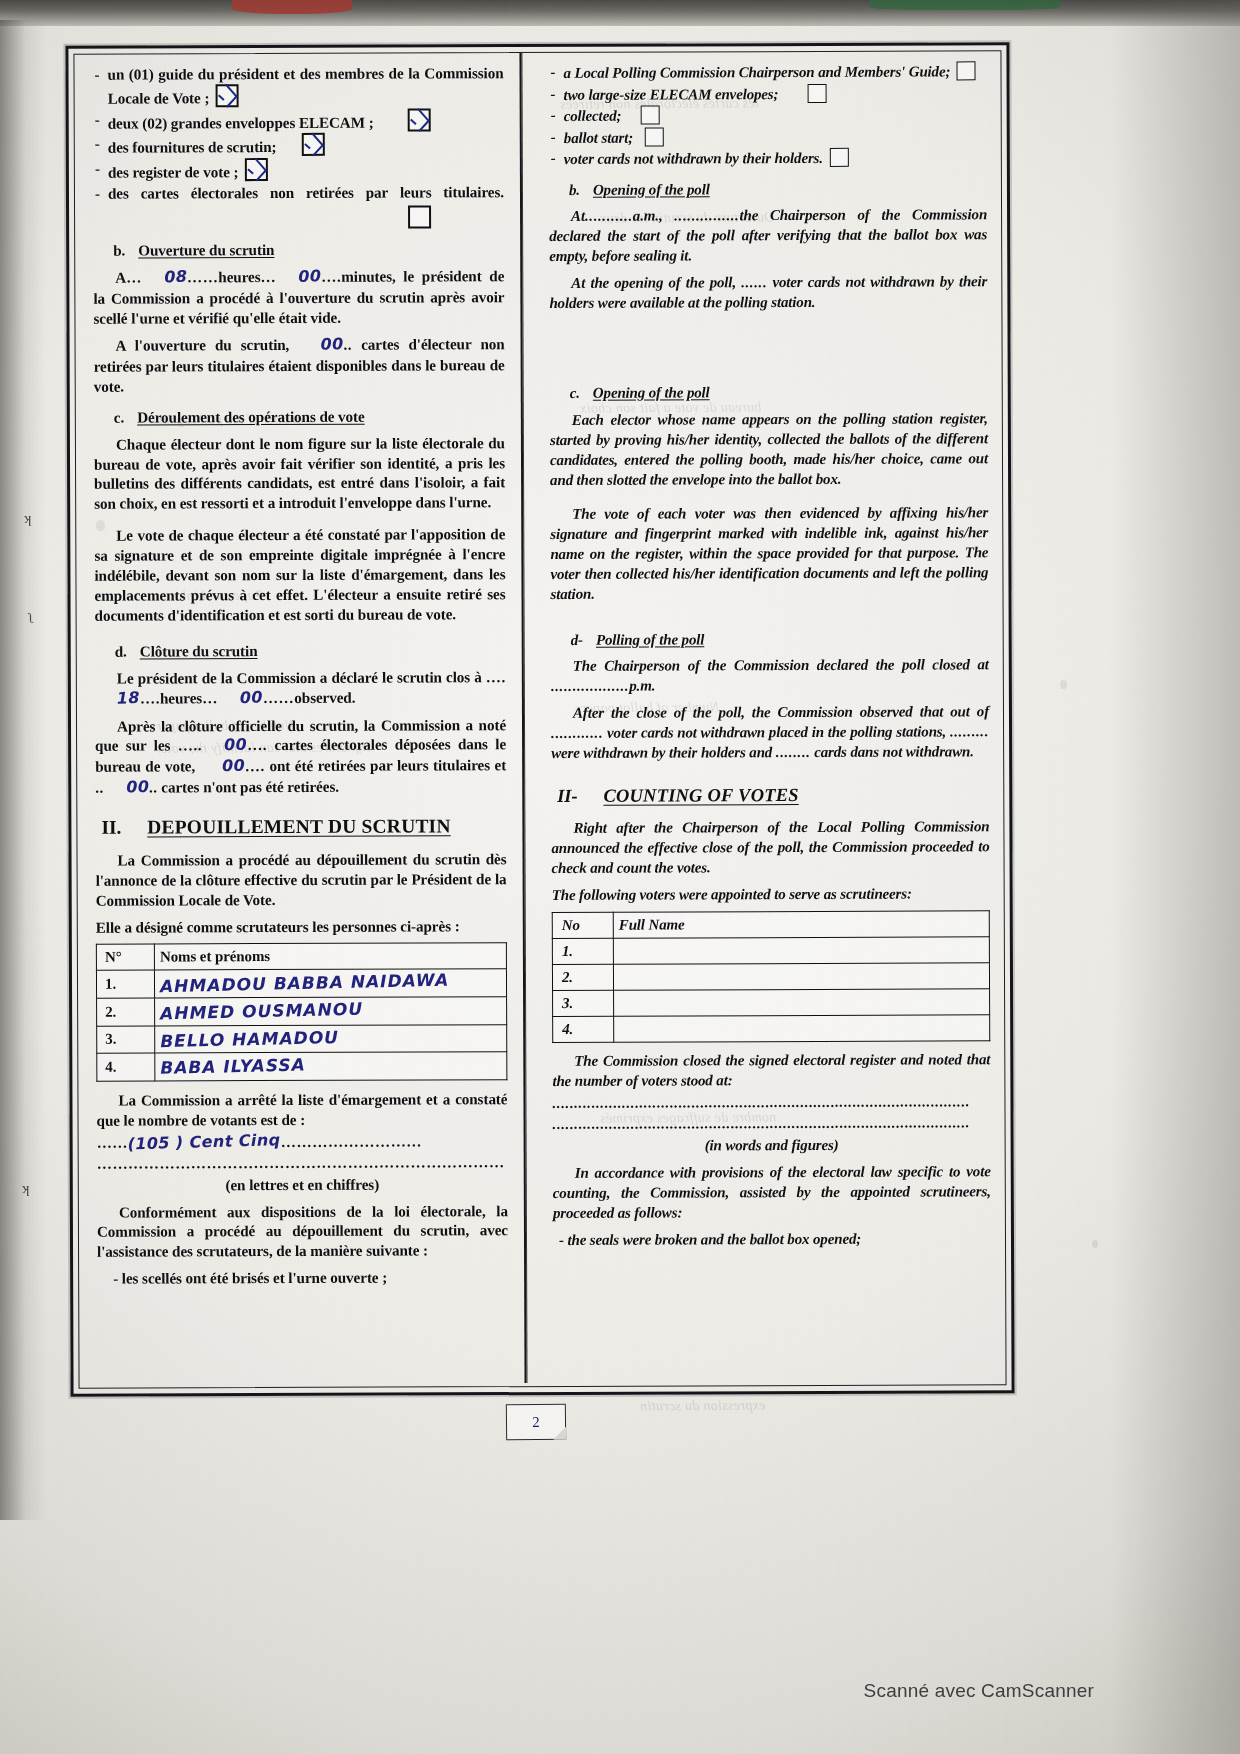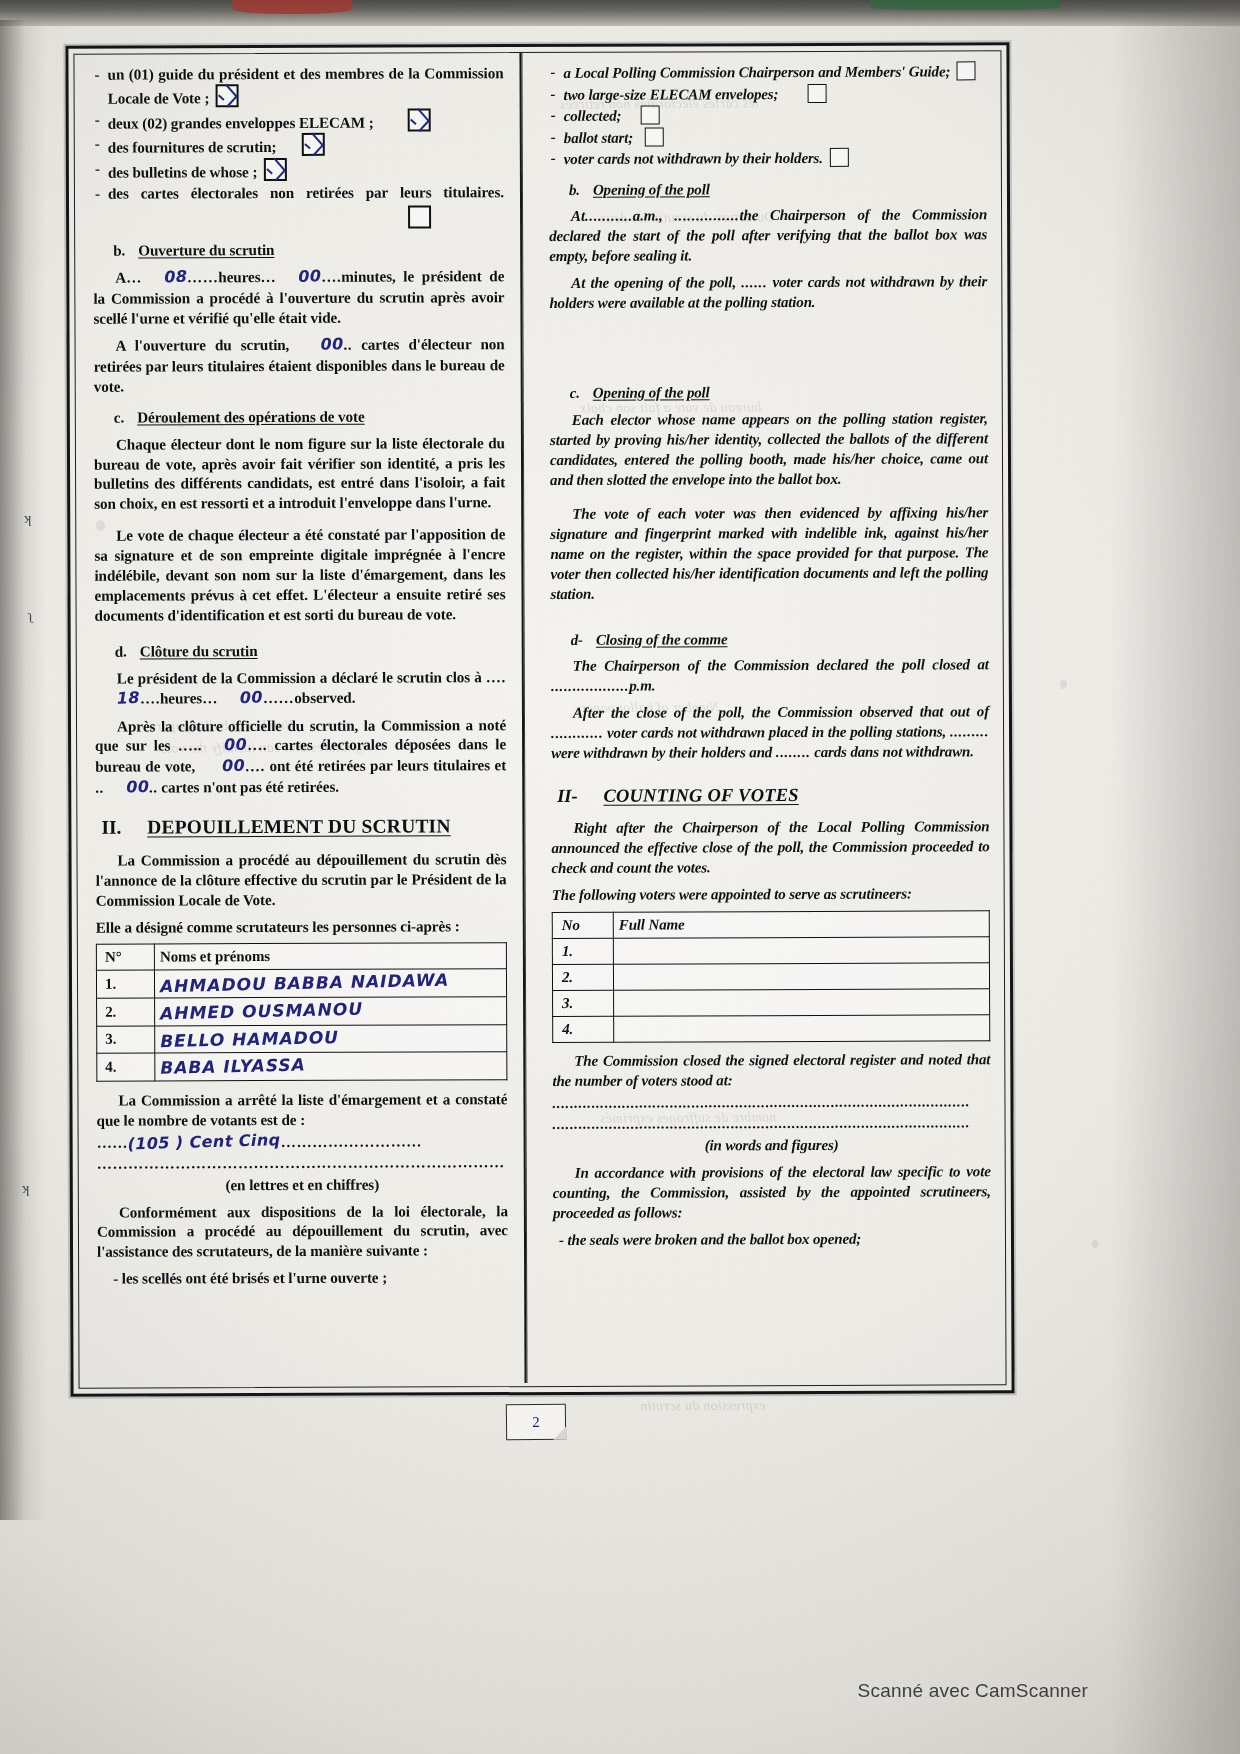--- a/index.html
+++ b/index.html
@@ -235,21 +235,21 @@
   .pagenum .fold {
     position: absolute; right: -1px; bottom: -1px;
     width: 0; height: 0;
     border-left: 13px solid transparent;
     border-bottom: 13px solid #d9d7d1;
   }
 
   
   .watermark {
     position: absolute;
-    right: 152px; bottom: 52px;
+    right: 146px; bottom: 52px;
     font-family: "Liberation Sans", sans-serif;
     font-size: 19px;
     color: #3f3f42;
     letter-spacing: .2px;
   }
 
   
   .ghost {
     position: absolute;
     color: rgba(40,40,45,.13);
@@ -314,21 +314,21 @@
         </li>
         <li>
           <span>deux (02) grandes enveloppes ELECAM ;</span>
           <span class="cbox checked" style="margin-left:30px;"></span>
         </li>
         <li>
           <span>des fournitures de scrutin;</span>
           <span class="cbox checked" style="margin-left:22px;"></span>
         </li>
         <li>
-          <span>des bulletins de whose ;</span>
+          <span>des register de vote ;</span>
           <span class="cbox checked"></span>
         </li>
         <li>
           <span>des cartes électorales non retirées par leurs titulaires.</span>
           <span class="cbox" style="margin-left:300px; margin-top:3px;"></span>
         </li>
       </ul>
 
       <div class="head-sub">
         <span>b.</span>
@@ -437,21 +437,21 @@
       <div class="head-sub" style="margin-top:70px;">
         <span>c.</span>
         <span class="lbl">Opening of the poll</span>
       </div>
 
       <p class="indent">Each elector whose name appears on the polling station register, started by proving his/her identity, collected the ballots of the different candidates, entered the polling booth, made his/her choice, came out and then slotted the envelope into the ballot box.</p>
       <p class="indent" style="margin-top:14px;">The vote of each voter was then evidenced by affixing his/her signature and fingerprint marked with indelible ink, against his/her name on the register, within the space provided for that purpose. The voter then collected his/her identification documents and left the polling station.</p>
 
       <div class="head-sub" style="margin-top:26px;">
         <span>d-</span>
-        <span class="lbl">Closing of the comme</span>
+        <span class="lbl">Polling of the poll</span>
       </div>
 
       <p class="indent"><span>The Chairperson of the Commission declared the poll closed at</span> <span class="dotline">..................</span><span>p.m.</span></p>
 
       <p class="indent"><span>After the close of the poll, the Commission observed that out of</span> <span class="dotline">............</span> <span>voter cards not withdrawn placed in the polling stations,</span> <span class="dotline">.........</span> <span>were withdrawn by their holders and</span> <span class="dotline">........</span> <span>cards dans not withdrawn.</span></p>
 
       <div class="head-roman" style="margin-top:20px;">
         <span>II-</span>
         <span class="lbl">COUNTING OF VOTES</span>
       </div>

